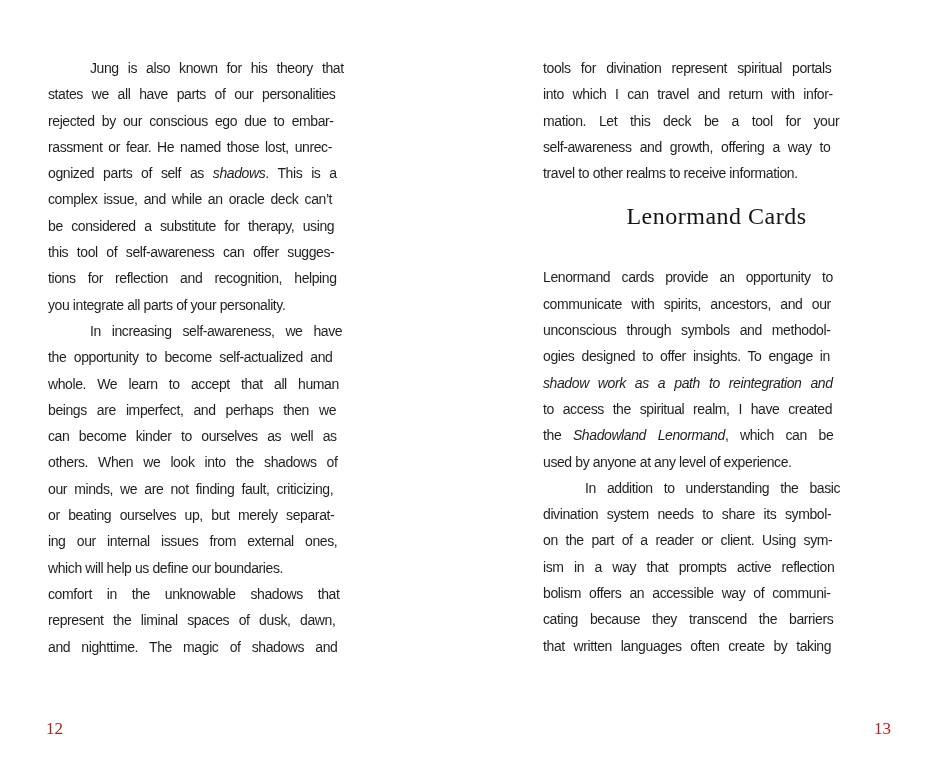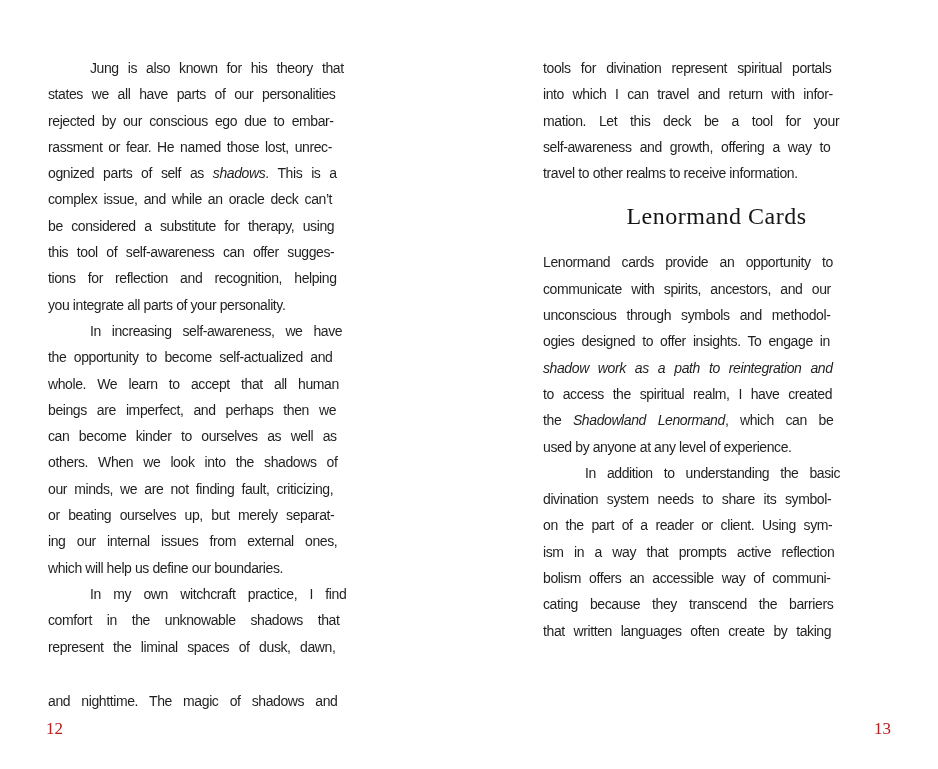--- a/index.html
+++ b/index.html
@@ -32,21 +32,21 @@
     white-space: nowrap;
     overflow: visible;
     text-align: left;
   }
   .line.indent { text-indent: 42px; }
   .line .it { font-style: italic; }
   .heading {
     font-family: "Liberation Serif", serif;
     font-size: 24px;
     line-height: 32px;
-    margin: 14px 0 17px 0;
+    margin: 14px 0 32px 0;
     text-align: center;
     color: #151515;
     letter-spacing: 0.5px;
   }
   .page-number {
     position: absolute;
     top: 719px;
     font-family: "Liberation Serif", serif;
     font-size: 17px;
     color: #b91c1c;
@@ -77,24 +77,23 @@
         <div class="line" style="word-spacing: 7.74px;"><span><span>whole. We learn to accept that all human</span></span></div>
         <div class="line" style="word-spacing: 6.52px;"><span><span>beings are imperfect, and perhaps then we</span></span></div>
         <div class="line" style="word-spacing: 6px;"><span><span>can become kinder to ourselves as well as</span></span></div>
         <div class="line" style="word-spacing: 6.62px;"><span><span>others. When we look into the shadows of</span></span></div>
         <div class="line" style="word-spacing: 3.63px;"><span><span>our minds, we are not finding fault, criticizing,</span></span></div>
         <div class="line" style="word-spacing: 4.99px;"><span><span>or beating ourselves up, but merely separat-</span></span></div>
         <div class="line" style="word-spacing: 7.77px;"><span><span>ing our internal issues from external ones,</span></span></div>
         <div class="line"><span><span>which will help us define our boundaries.</span></span></div>
       </div>
       <div class="para">
-        <div class="line indent" style="word-spacing: 8.88px;"><span><span>In my own witchcraft practice, I find</span></span></div>
         <div class="line" style="word-spacing: 11.37px;"><span><span>comfort in the unknowable shadows that</span></span></div>
         <div class="line" style="word-spacing: 6.03px;"><span><span>represent the liminal spaces of dusk, dawn,</span></span></div>
-        <div class="line" style="word-spacing: 7.7px; margin-top: 28px;"><span><span>and nighttime. The magic of shadows and</span></span></div>
+        <div class="line" style="word-spacing: 7.7px;"><span><span>and nighttime. The magic of shadows and</span></span></div>
       </div>
     </div>
   <div id="right-column" class="column">
       <div class="para">
         <div class="line" style="word-spacing: 6.72px;"><span><span>tools for divination represent spiritual portals</span></span></div>
         <div class="line" style="word-spacing: 5.16px;"><span><span>into which I can travel and return with infor-</span></span></div>
         <div class="line" style="word-spacing: 9.35px;"><span><span>mation. Let this deck be a tool for your</span></span></div>
         <div class="line" style="word-spacing: 4.59px;"><span><span>self-awareness and growth, offering a way to</span></span></div>
         <div class="line"><span><span>travel to other realms to receive information.</span></span></div>
       </div>

